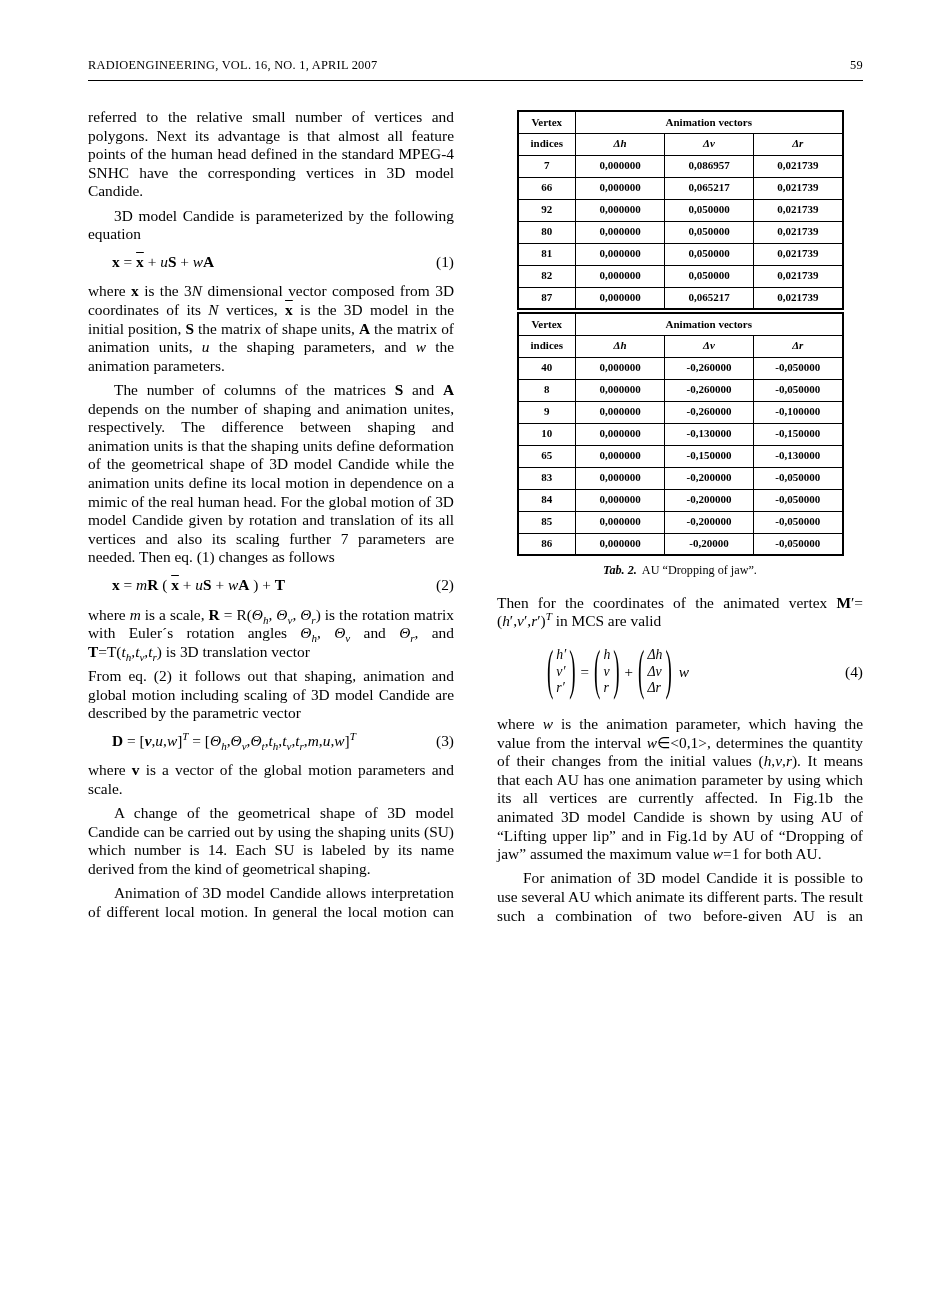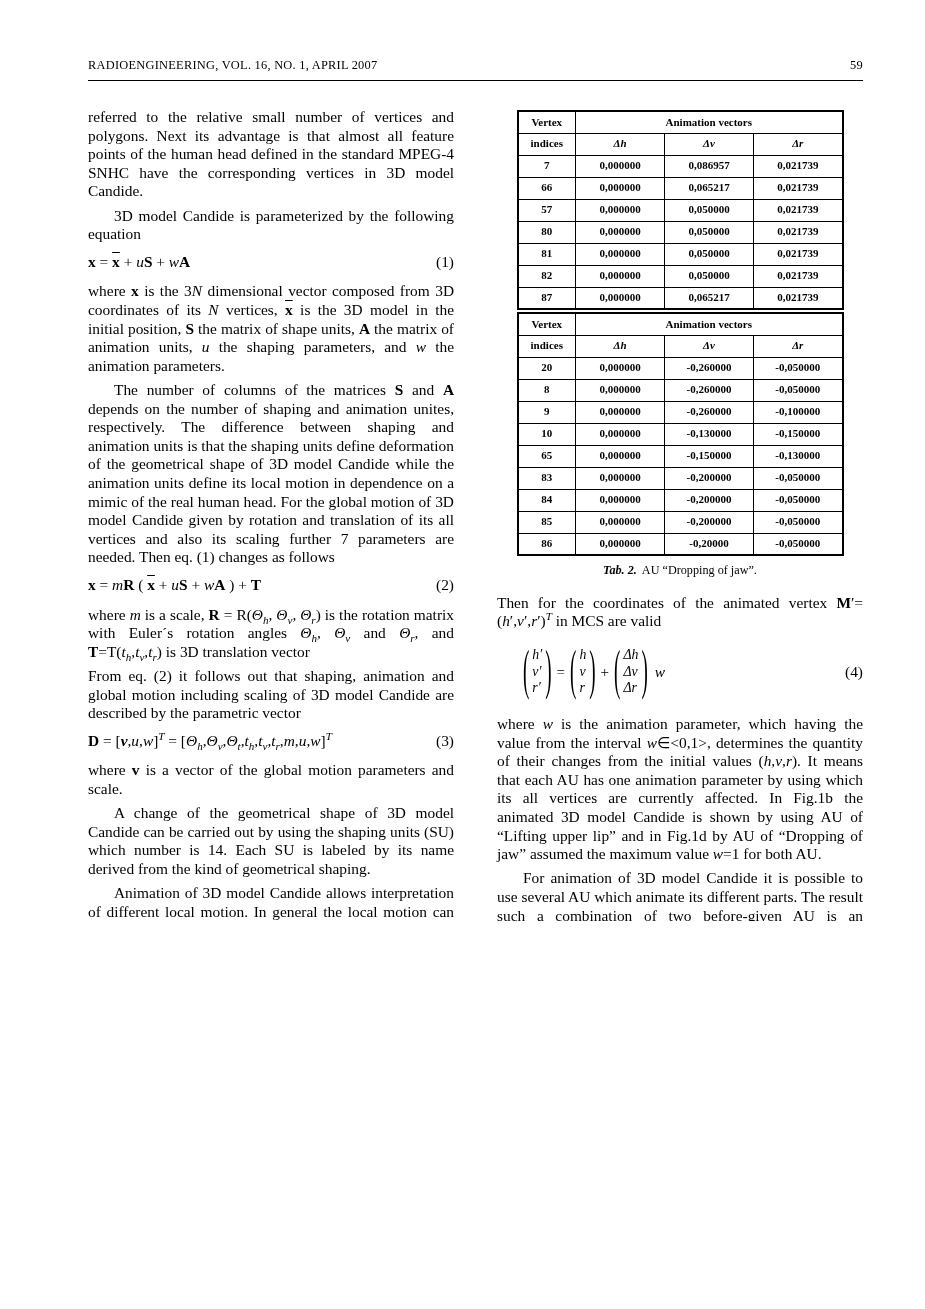--- a/index.html
+++ b/index.html
@@ -8,21 +8,21 @@
   .page{width:925px;height:921px;padding:58px 62px 0 88px;overflow:hidden;background:#fff;}
   .header{display:flex;justify-content:space-between;align-items:baseline;font-size:12.4px;letter-spacing:.25px;padding-bottom:7px;}
   .header-rule{height:0;border-top:1.6px solid #000;}
   .columns{display:flex;gap:43px;margin-top:27px;}
   .col{width:375px;font-size:15.4px;line-height:1.208;text-align:justify;}
   .col p{margin-bottom:5.5px;}
   p.ind{text-indent:26px;}
   .ov{text-decoration:overline;}
   sup,sub{line-height:0;font-size:.72em;}
   .equation{display:flex;align-items:center;margin:9px 0 11px;}
-  .eq-body{flex:1;}
+  .eq-body{flex:1;margin-left:24px;}
   .eq-num{margin-left:8px;}
   .eq4{min-height:60px;margin:11px 0 13px;}
   .eq4 .eq-body{display:flex;align-items:center;gap:5px;padding-left:26px;flex:1;}
   .mat{display:inline-flex;align-items:center;}
   .paren{display:inline-block;font-size:19px;transform:scaleY(2.9);transform-origin:center;}
   .mcol{display:inline-flex;flex-direction:column;align-items:flex-start;font-style:italic;font-size:13.8px;line-height:1.22;padding:0 3px;}
   .op{font-size:15px;}
   .factor{font-style:italic;margin-left:2px;}
   .dtable{border-collapse:collapse;margin:2px auto 0;font-size:11px;font-weight:bold;border:2px solid #000;}
   .dtable th,.dtable td{border:1px solid #000;text-align:center;padding:2px 4px;height:22px;font-weight:bold;}
@@ -96,21 +96,21 @@
               <td>0,086957</td>
               <td>0,021739</td>
             </tr>
             <tr>
               <td>66</td>
               <td>0,000000</td>
               <td>0,065217</td>
               <td>0,021739</td>
             </tr>
             <tr>
-              <td>57</td>
+              <td>92</td>
               <td>0,000000</td>
               <td>0,050000</td>
               <td>0,021739</td>
             </tr>
             <tr>
               <td>80</td>
               <td>0,000000</td>
               <td>0,050000</td>
               <td>0,021739</td>
             </tr>
@@ -143,21 +143,21 @@
           </tr>
           <tr>
             <th class="vcol">indices</th>
             <th class="sub">Δh</th>
             <th class="sub">Δv</th>
             <th class="sub">Δr</th>
           </tr>
         </thead>
         <tbody>
             <tr>
-              <td>20</td>
+              <td>40</td>
               <td>0,000000</td>
               <td>-0,260000</td>
               <td>-0,050000</td>
             </tr>
             <tr>
               <td>8</td>
               <td>0,000000</td>
               <td>-0,260000</td>
               <td>-0,050000</td>
             </tr>

